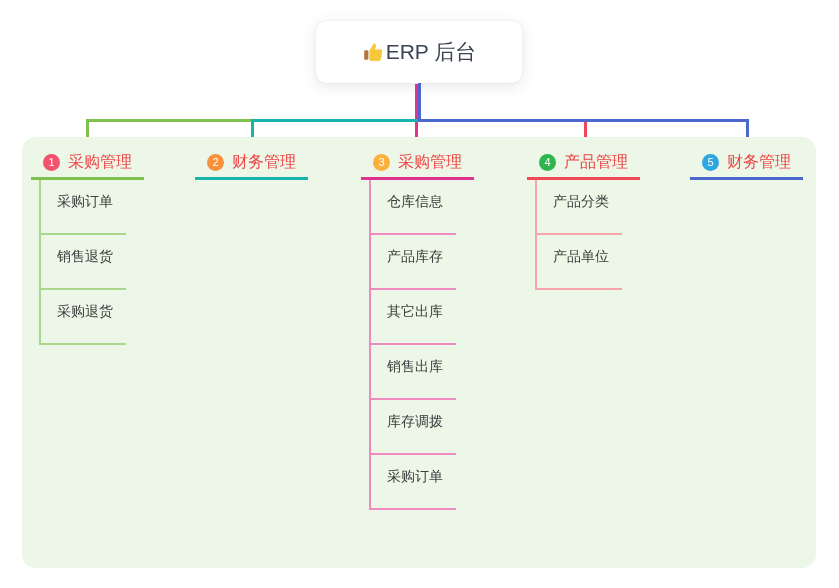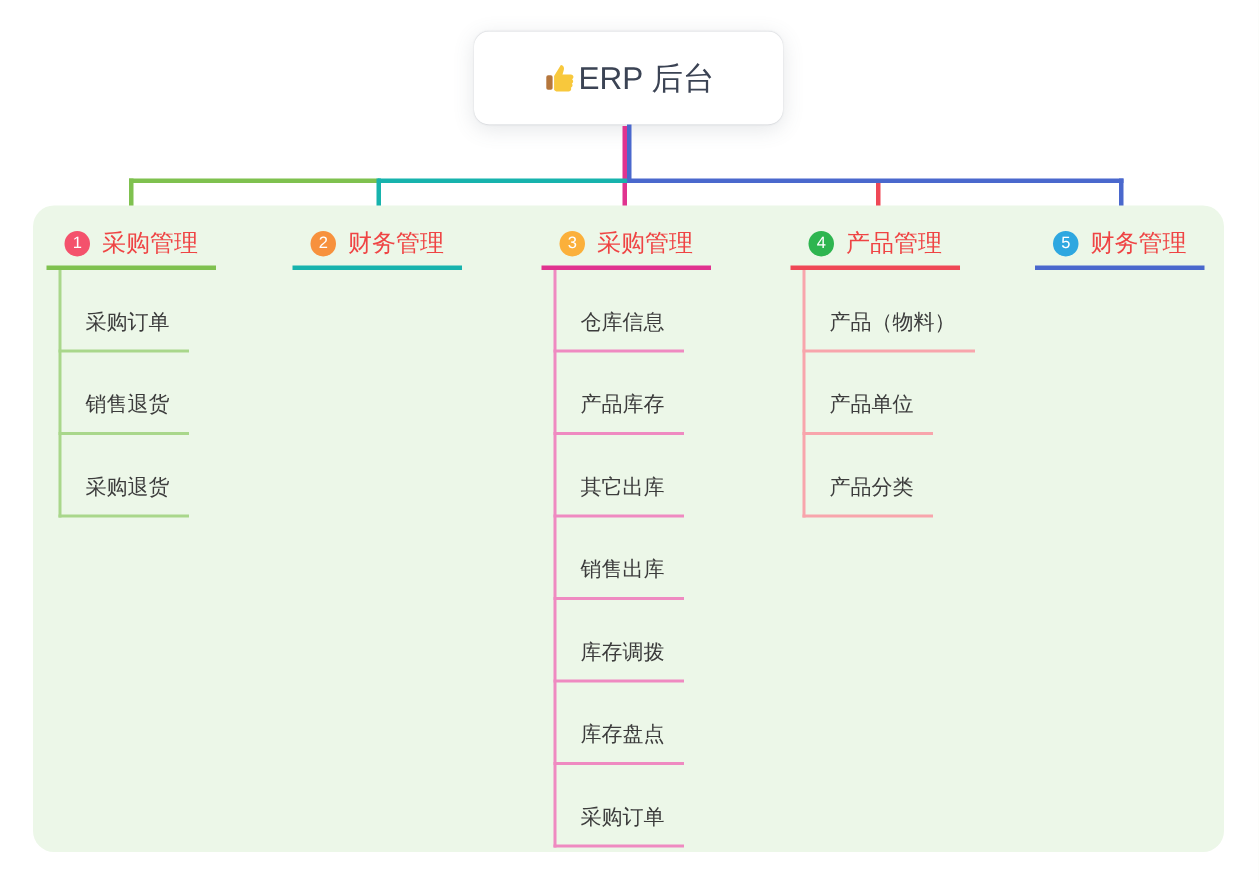--- a/index.html
+++ b/index.html
@@ -41,21 +41,21 @@
     width:17px; height:17px; border-radius:50%;
     background:var(--badge); color:#ffffff;
     font-size:11px; line-height:17px; text-align:center; flex:0 0 auto;
   }
   .branch-title { font-size:16px; color:#ef4444; white-space:nowrap; }
 
   .kids { position:relative; width:max-content; }
   .vline { position:absolute; left:8px; top:0; height:100%; width:2px; background:var(--cl); }
   .child {
     height:55px; width:max-content;
-    display:flex; align-items:flex-end;
+    display:flex; align-items:center;
     margin-left:8px; padding:0 13px 9px 18px;
     border-bottom:2px solid var(--cl);
     font-size:14px; color:#3c3c3c; white-space:nowrap; cursor:pointer;
   }
   .child:first-of-type { height:51px; }
 </style>
 </head>
 <body>
 
 <div class="stage">
@@ -126,43 +126,37 @@
       <div class="child">
           <span>其它出库</span>
         </div>
       <div class="child">
           <span>销售出库</span>
         </div>
       <div class="child">
           <span>库存调拨</span>
         </div>
       <div class="child">
-          <span>库存盘点</span>
-        </div>
-      <div class="child">
           <span>采购订单</span>
         </div>
     </div>
   </section>
 
   <section class="branch" style="left: 527px; --c: #EF4856; --cl: #F8A5AC; --badge: #2EB550;">
     <header class="branch-header">
       <span class="badge">4</span>
       <span class="branch-title">产品管理</span>
     </header>
     <div class="kids">
       <div class="vline"></div>
       <div class="child">
-          <span>产品（物料）</span>
+          <span>产品分类</span>
         </div>
       <div class="child">
           <span>产品单位</span>
-        </div>
-      <div class="child">
-          <span>产品分类</span>
         </div>
     </div>
   </section>
 
   <section class="branch" style="left: 690px; --c: #4A68CD; --cl: #9AABDF; --badge: #2EA7E0;">
     <header class="branch-header">
       <span class="badge">5</span>
       <span class="branch-title">财务管理</span>
     </header>
   </section>

